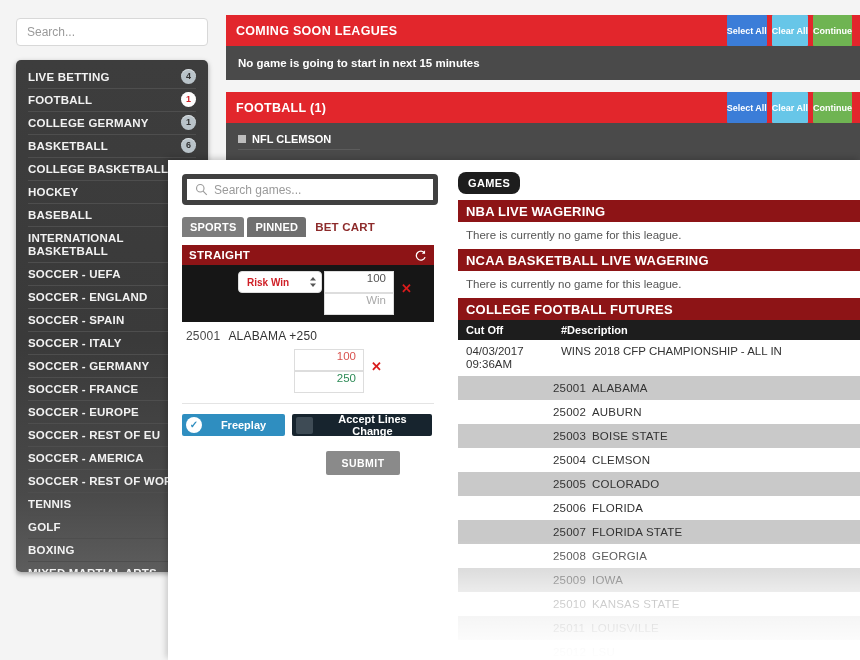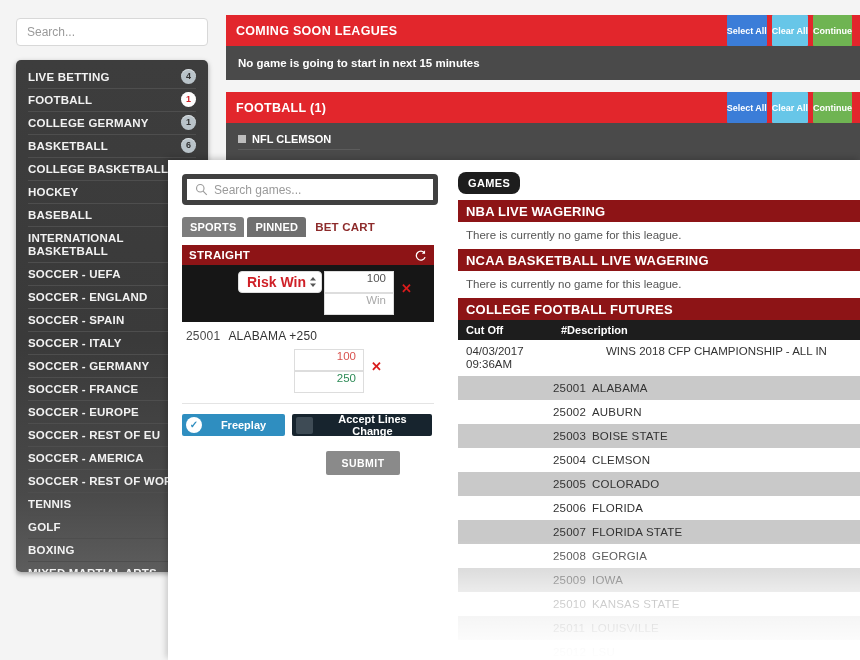--- a/index.html
+++ b/index.html
@@ -135,21 +135,21 @@
   .slip-head .t { flex: 1; }
   .slip-body {
     background: #161616;
     padding: 6px 0 7px 0;
     display: flex; align-items: flex-start;
   }
   .slip-body .spacer { width: 56px; }
   .risk-select {
     width: 84px; height: 22px;
     background: #fff; border: 1px solid #ddd; border-radius: 4px;
-    color: #cf2027; font-size: 14px; font-weight: bold;
+    color: #cf2027; font-size: 10px; font-weight: bold;
     display: flex; align-items: center; padding: 0 4px 0 8px;
     cursor: pointer;
   }
   .risk-select .lbl { flex: 1; }
   .stk { display: flex; flex-direction: column; margin-left: 2px; }
   .in {
     width: 70px; height: 22px;
     border: 1px solid #ddd; background: #fff;
     text-align: right; font-size: 11.5px;
     padding: 0 7px; color: #555;
@@ -222,21 +222,20 @@
   }
   .tbl-head {
     background: #1d1d1d; color: #fff;
     font-size: 11px; font-weight: bold;
     display: flex; padding: 4px 8px;
   }
   .tbl-head .c1 { width: 95px; }
   .fut-row {
     display: flex; font-size: 11.5px; color: #333;
     padding: 5px 8px;
-    gap: 45px;
   }
   .fut-row .c1 { width: 95px; line-height: 13px; }
   .fut-row .c2 { flex: 1; }
   .opt-row {
     font-size: 11.5px; color: #333;
     padding: 6px 8px 6px 95px;
     letter-spacing: .2px;
     cursor: pointer;
   }
   .opt-row.alt { background: #c9c9c9; }

